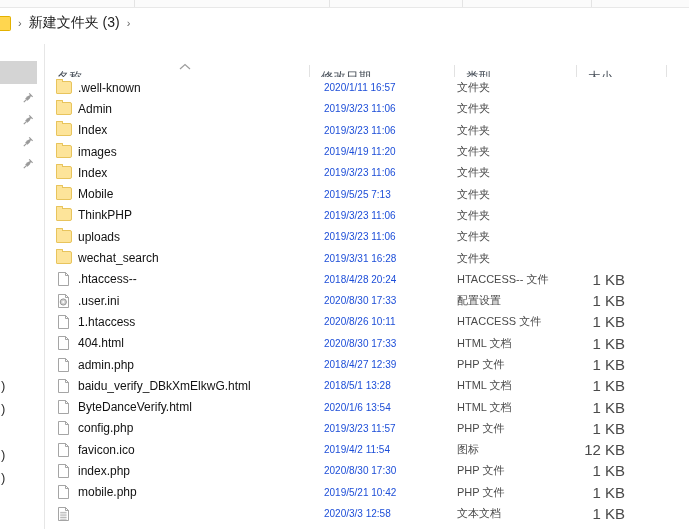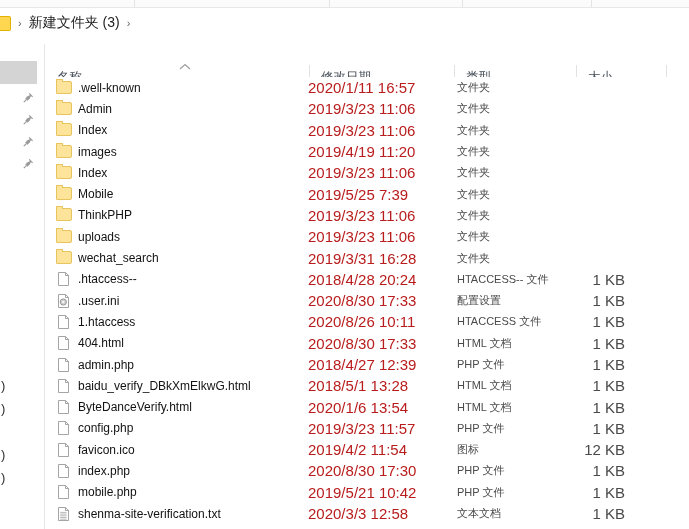--- a/index.html
+++ b/index.html
@@ -161,23 +161,23 @@
     height: 16px;
   }
   .cell-name {
     position: absolute;
     left: 33px;
     font-size: 12px;
     color: #121212;
   }
   .cell-date {
     position: absolute;
-    left: 263px;
-    font-size: 15px;
-    color: #b91c1c;
+    left: 279px;
+    font-size: 10px;
+    color: #1d4ed8;
   }
   .cell-type {
     position: absolute;
     left: 412px;
     font-size: 11px;
     color: #4a4a4a;
   }
   .cell-size {
     position: absolute;
     left: 490px;
@@ -333,21 +333,21 @@
       <div class="cell-name">Index</div>
       <div class="cell-date">2019/3/23 11:06</div>
       <div class="cell-type">文件夹</div>
       <div class="cell-size"></div>
     </div>
     <div class="row">
       <div class="cell-icon">
         <div class="ico-folder"></div>
       </div>
       <div class="cell-name">Mobile</div>
-      <div class="cell-date">2019/5/25 7:39</div>
+      <div class="cell-date">2019/5/25 7:13</div>
       <div class="cell-type">文件夹</div>
       <div class="cell-size"></div>
     </div>
     <div class="row">
       <div class="cell-icon">
         <div class="ico-folder"></div>
       </div>
       <div class="cell-name">ThinkPHP</div>
       <div class="cell-date">2019/3/23 11:06</div>
       <div class="cell-type">文件夹</div>
@@ -486,18 +486,17 @@
     <div class="row">
       <div class="cell-icon"><svg width="16" height="16" viewBox="0 0 16 16">
           <path d="M2.5 1.5 h7 l3 3 v10 h-10 z" fill="#ffffff" stroke="#9b9b9b" stroke-width="0.9"></path>
           <path d="M9.5 1.5 v3 h3" fill="none" stroke="#9b9b9b" stroke-width="0.9"></path>
           <line x1="4.2" x2="10.6" y1="6.4" y2="6.4" stroke="#9b9b9b" stroke-width="0.7"></line>
           <line x1="4.2" x2="10.6" y1="8.1" y2="8.1" stroke="#9b9b9b" stroke-width="0.7"></line>
           <line x1="4.2" x2="10.6" y1="9.8" y2="9.8" stroke="#9b9b9b" stroke-width="0.7"></line>
           <line x1="4.2" x2="10.6" y1="11.5" y2="11.5" stroke="#9b9b9b" stroke-width="0.7"></line>
           <line x1="4.2" x2="10.6" y1="13.2" y2="13.2" stroke="#9b9b9b" stroke-width="0.7"></line>
         </svg></div>
-      <div class="cell-name">shenma-site-verification.txt</div>
       <div class="cell-date">2020/3/3 12:58</div>
       <div class="cell-type">文本文档</div>
       <div class="cell-size">1 KB</div>
     </div>
   </div>
 
 </body></html>

